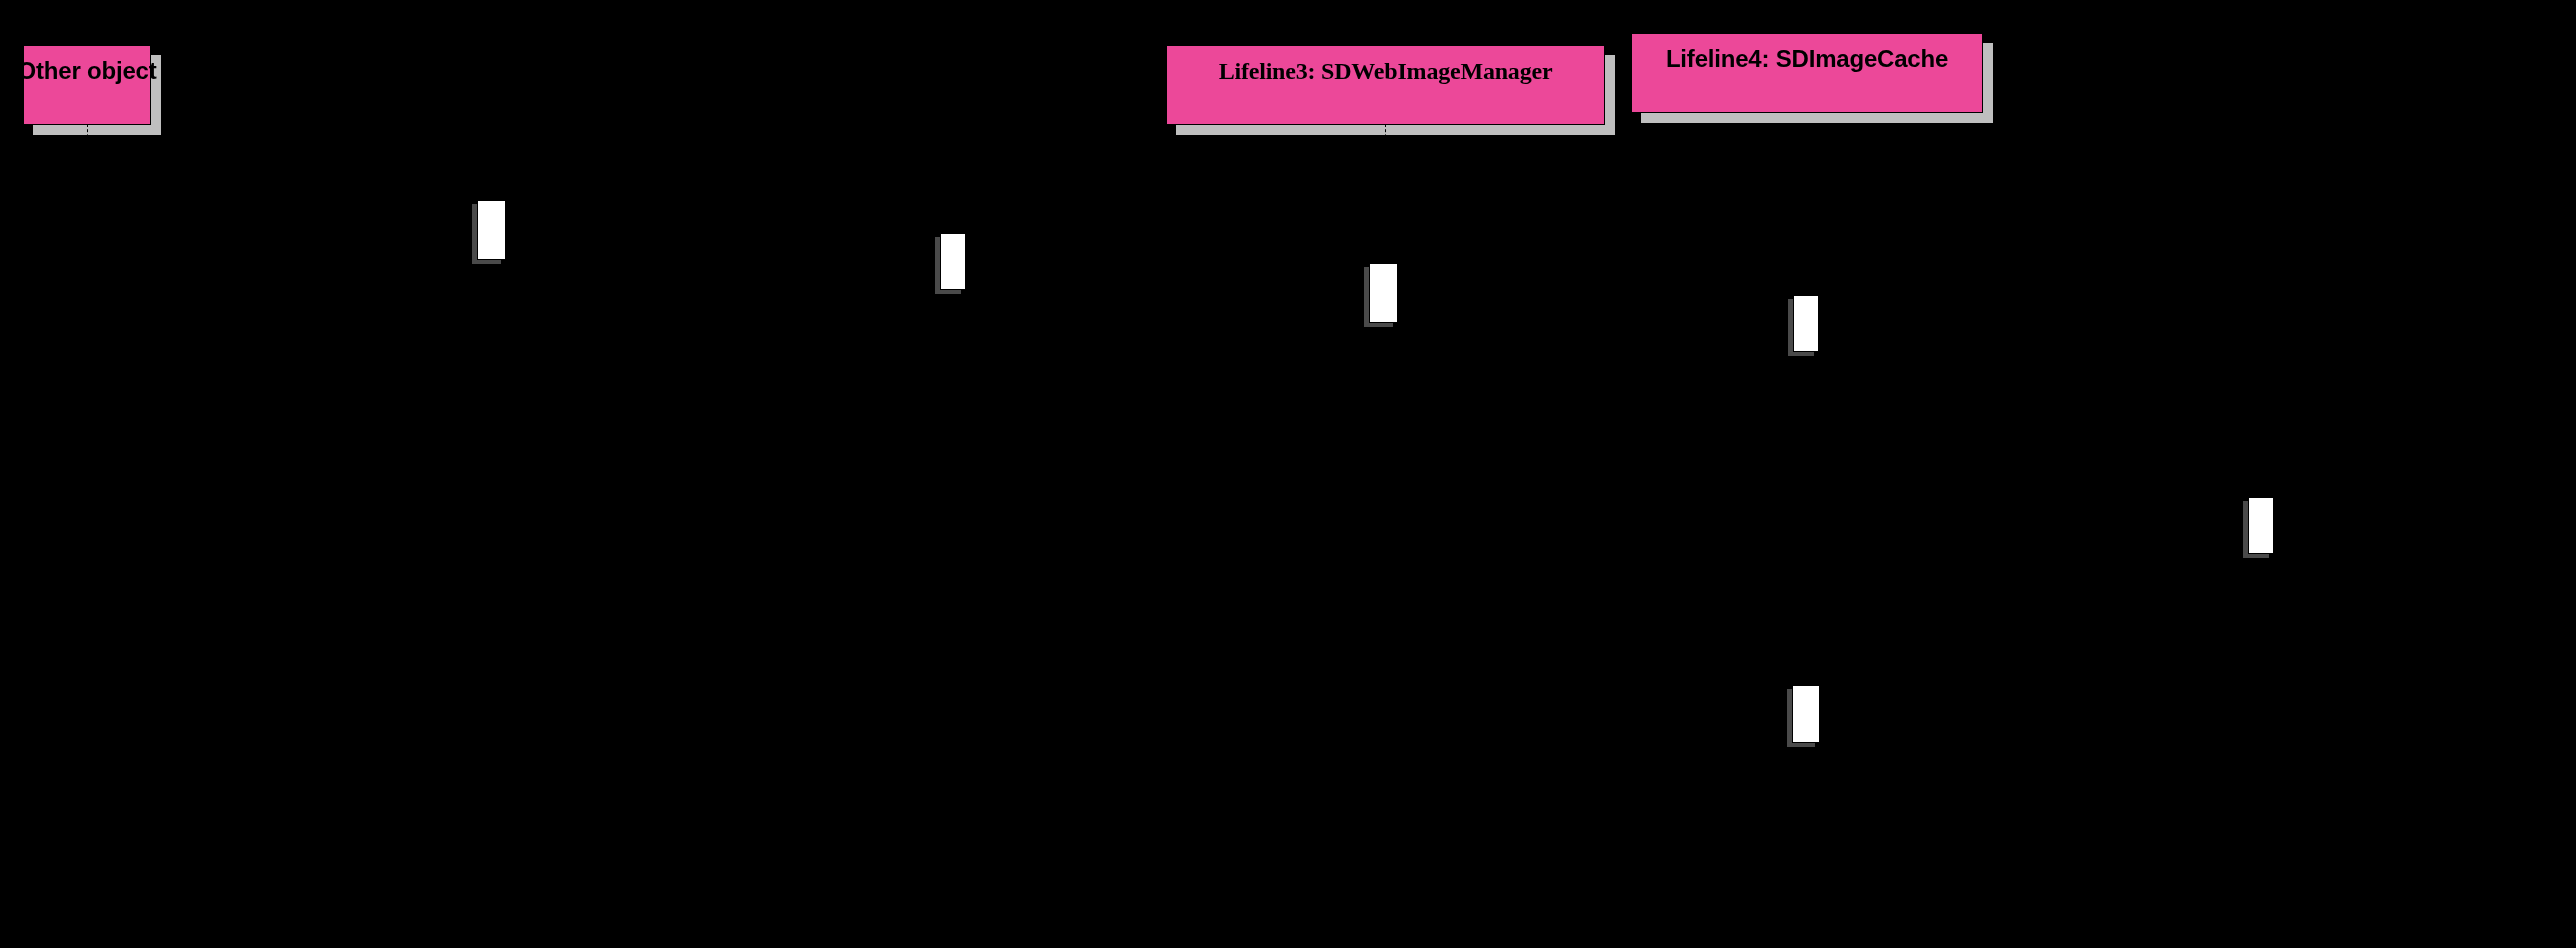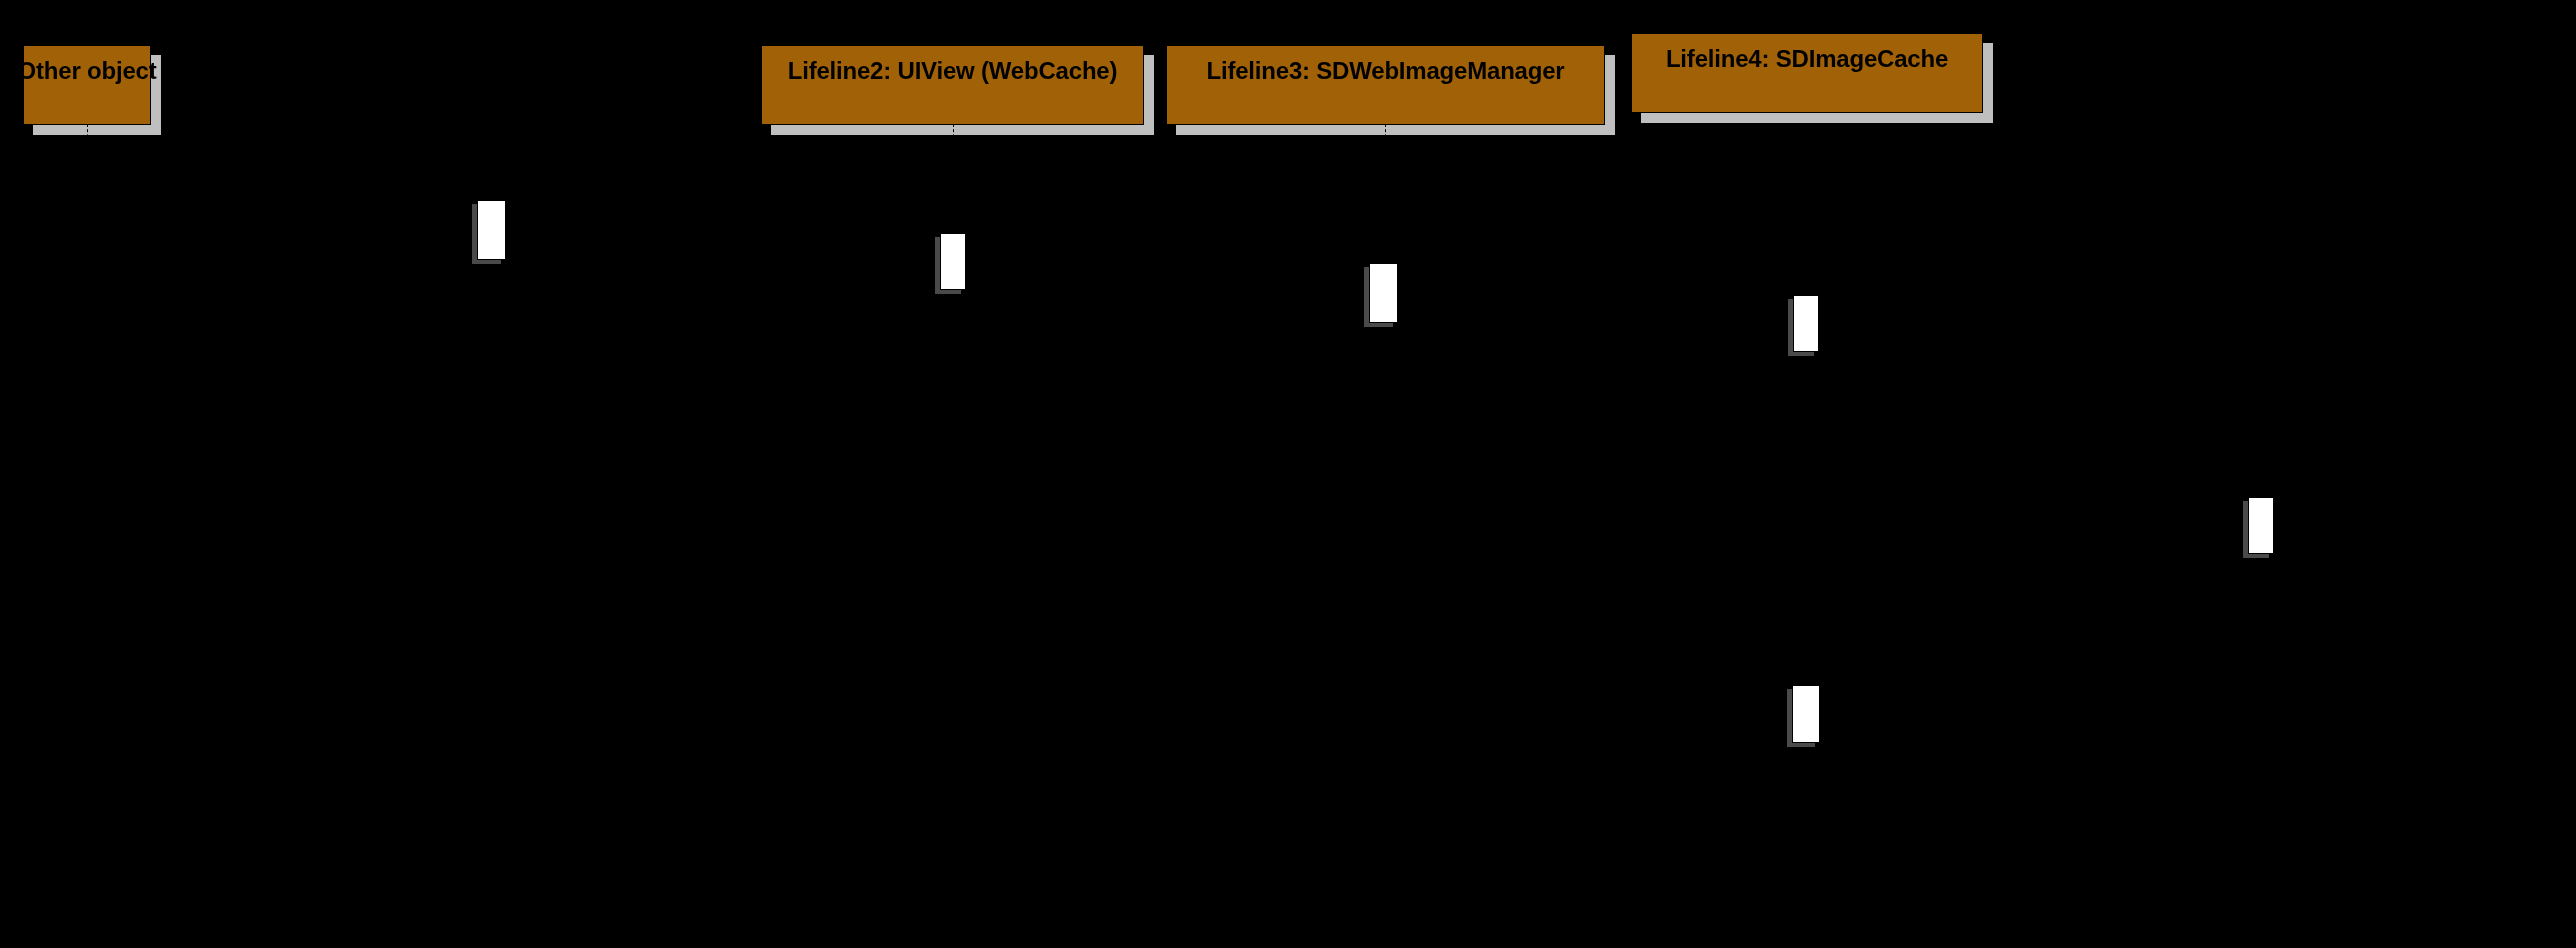--- a/index.html
+++ b/index.html
@@ -30,21 +30,21 @@
     height: 100%;
     background: #bfbfbf;
   }
   .head-box {
     position: absolute;
     left: 0;
     top: 0;
     width: 100%;
     height: 100%;
     box-sizing: border-box;
-    background: #a16207;
+    background: #ec4899;
     border: 1.9px solid #000000;
     display: flex;
     align-items: flex-start;
     justify-content: center;
   }
   .head-label {
     font-size: 24px;
     font-weight: bold;
     color: #000000;
     line-height: 1;
@@ -92,29 +92,23 @@
   <div class="lifeline-head" style="left:23px; top:45px; width:128px; height:80px;">
     <div class="head-shadow"></div>
     <div class="head-box">
       <span class="head-label">Other object</span>
     </div>
   </div>
   <div class="lifeline-stub" style="left:87px; top:124px; height:29px;"></div>
 
   <div class="lifeline-stub" style="left:492px; top:124px; height:29px;"></div>
 
-  <div class="lifeline-head" style="left:761px; top:45px; width:383px; height:80px;">
-    <div class="head-shadow"></div>
-    <div class="head-box">
-      <span class="head-label">Lifeline2: UIView (WebCache)</span>
-    </div>
-  </div>
   <div class="lifeline-stub" style="left:953px; top:124px; height:29px;"></div>
 
-  <div class="lifeline-head" style="left:1166px; top:45px; width:439px; height:80px;">
+  <div class="lifeline-head" style="left:1166px; top:45px; width:439px; height:80px;font-family:Liberation Serif, serif;">
     <div class="head-shadow"></div>
     <div class="head-box">
       <span class="head-label">Lifeline3: SDWebImageManager</span>
     </div>
   </div>
   <div class="lifeline-stub" style="left:1385px; top:124px; height:29px;"></div>
 
   <div class="lifeline-head" style="left:1631px; top:33px; width:352px; height:80px;">
     <div class="head-shadow"></div>
     <div class="head-box">

